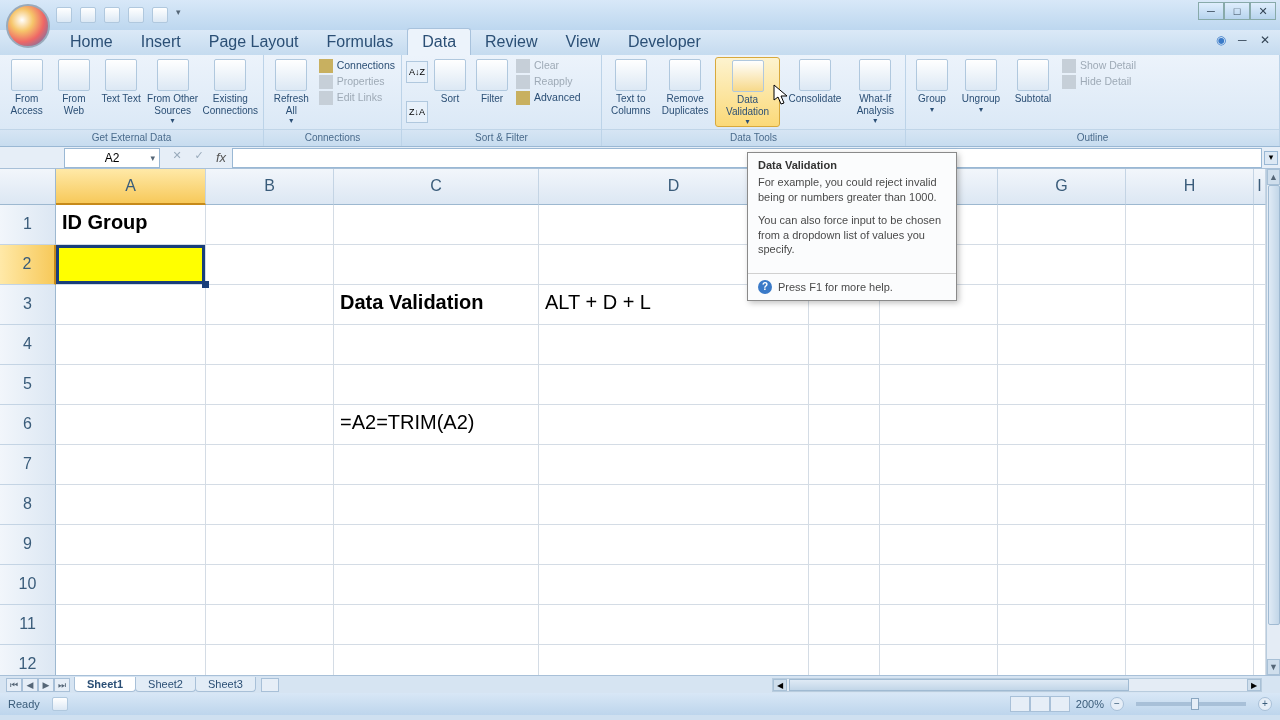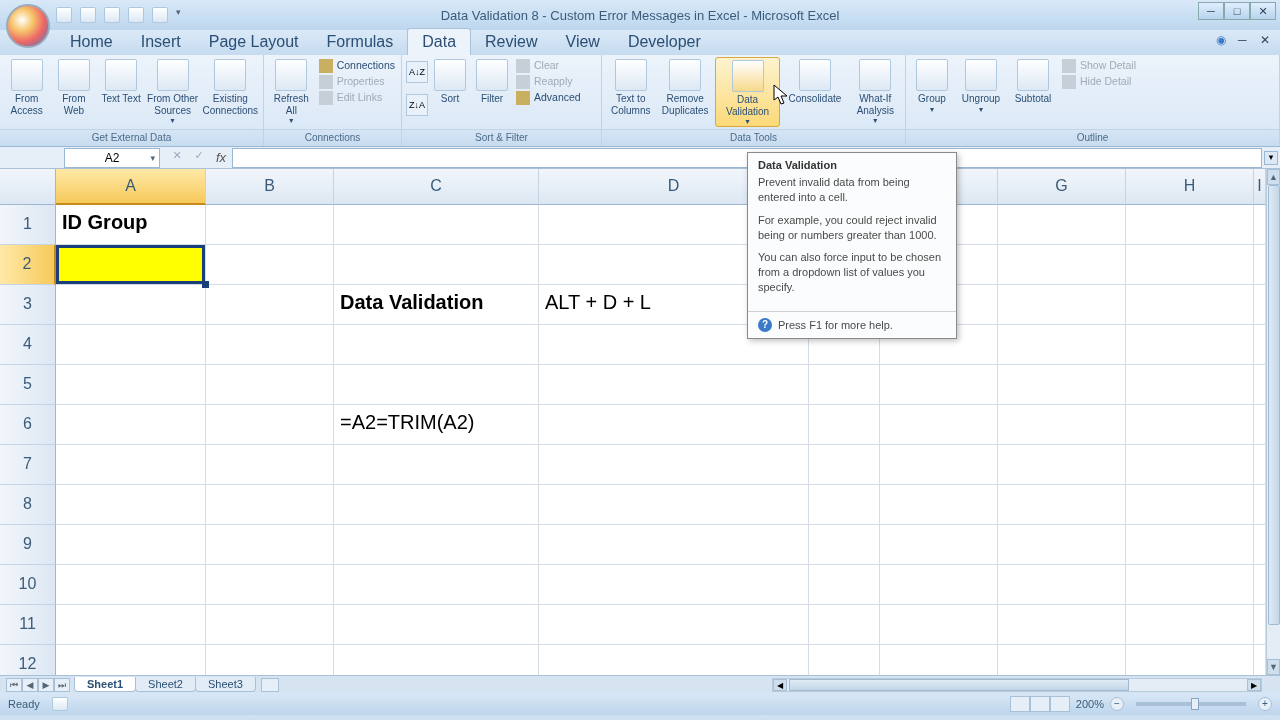--- a/index.html
+++ b/index.html
@@ -28,21 +28,21 @@
 .group-row { display: flex; flex: 1; align-items: flex-start; padding: 2px 4px 0; gap: 2px; }
 .big-btn { width: 52px; display: flex; flex-direction: column; align-items: center; text-align: center; font-size: 10px; color: #2b4f75; padding-top: 2px; cursor: pointer; line-height: 1.15; }
 .big-btn .ico { width: 32px; height: 32px; margin-bottom: 2px; }
 .big-btn.wide { width: 66px; }
 .big-btn.active { background: linear-gradient(#fdf3cf,#fbd978); border: 1px solid #d8a93c; border-radius: 3px; }
 .small-list { display: flex; flex-direction: column; gap: 0; padding-top: 0; }
 .small-item { font-size: 10.5px; color: #2b4f75; padding: 2px 2px 2px 20px; position: relative; white-space: nowrap; }
 .small-item.dis { color: #9eaab6; }
 .small-item::before { content: ""; position: absolute; left: 2px; top: 2px; width: 14px; height: 14px; background: #c8b060; }
 .small-item.dis::before { background: #c6cfd8; }
-.sort-btns { display: flex; flex-direction: column; gap: 11px; padding-top: 4px; }
+.sort-btns { display: flex; flex-direction: column; gap: 18px; padding-top: 4px; }
 .sort-small { width: 22px; height: 22px; border: 1px solid #b0c8de; background: #e8f1fa; font-size: 9px; text-align: center; line-height: 20px; }
 
 
 .fx-row { height: 22px; background: #e6eef7; border-bottom: 1px solid #a8c0d8; display: flex; align-items: center; position: relative; }
 .name-box { width: 96px; height: 20px; background: #fff; border: 1px solid #9ab8d4; margin-left: 64px; font-size: 12px; text-align: center; line-height: 18px; position: relative; }
 .name-box::after { content: "▾"; position: absolute; right: 4px; font-size: 9px; color: #567; }
 .cancel-enter { display: flex; gap: 4px; margin: 0 8px; }
 .cancel-enter span { width: 18px; height: 18px; font-size: 11px; text-align: center; color: #9ab; }
 .fx-label { font-style: italic; font-size: 13px; color: #555; margin-right: 6px; }
 .formula-bar { flex: 1; height: 20px; background: #fff; border: 1px solid #9ab8d4; margin-right: 18px; }
@@ -105,21 +105,20 @@
 <div class="titlebar">
   <div class="office-btn"></div>
   <div class="qat">
     <span class="ico"></span>
     <span class="ico"></span>
     <span class="ico"></span>
     <span class="ico"></span>
     <span class="ico"></span>
     <span style="font-size:9px;color:#567">▾</span>
   </div>
-  <div class="title-text">Data Validation 8 - Custom Error Messages in Excel - Microsoft Excel</div>
   <div class="win-controls">
     <div>─</div>
     <div>□</div>
     <div>✕</div>
   </div>
 </div>
 
 <div class="ribbon-tabs">
   <div class="tab">Home</div>
   <div class="tab">Insert</div>
@@ -410,21 +409,20 @@
   <div class="vscroll">
     <div class="arrow">▲</div>
     <div class="thumb"></div>
     <div class="arrow" style="position:absolute;bottom:0;width:100%">▼</div>
   </div>
 </div>
 
 <div class="tooltip">
   <div class="tt-title">Data Validation</div>
   <div class="tt-body">
-    <p>Prevent invalid data from being entered into a cell.</p>
     <p>For example, you could reject invalid being or numbers greater than 1000.</p>
     <p>You can also force input to be chosen from a dropdown list of values you specify.</p>
   </div>
   <div class="tt-help">
     <div class="help-ico">?</div>
     <span>Press F1 for more help.</span>
   </div>
 </div>
 
 <svg class="cursor" width="18" height="22">

